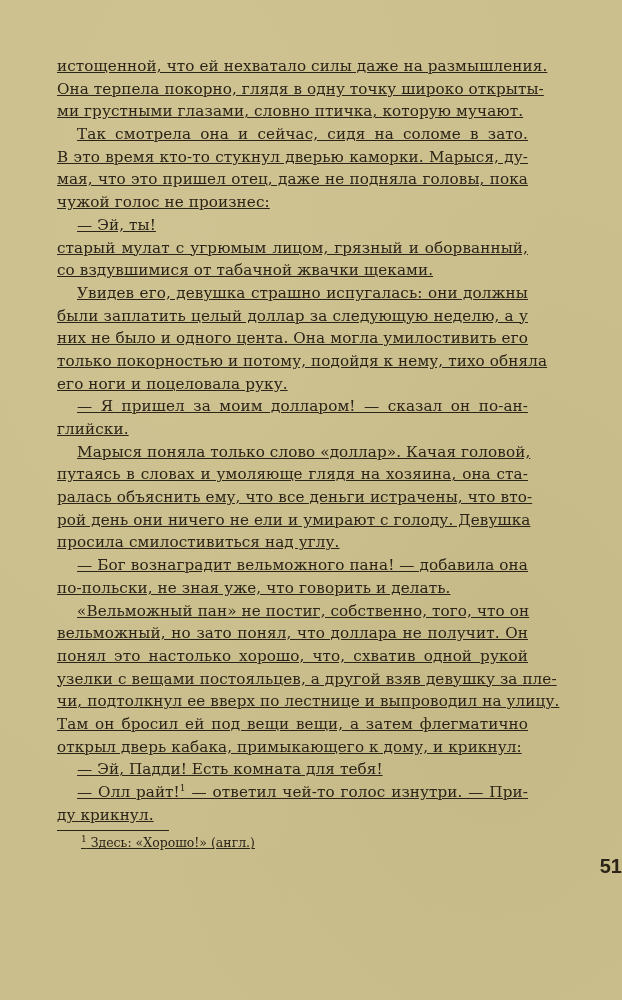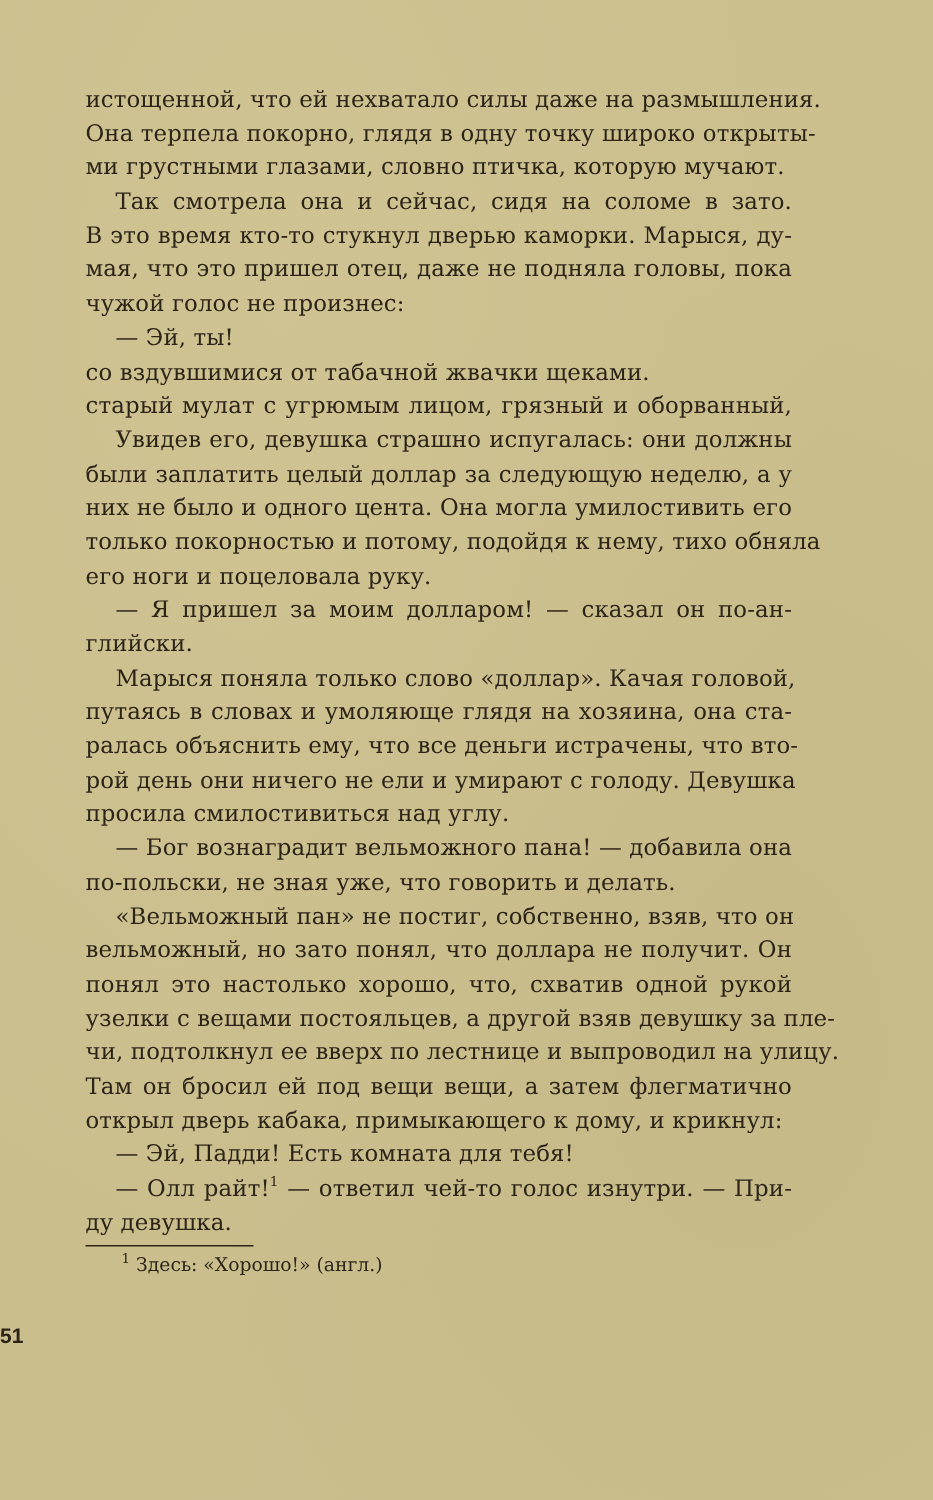--- a/index.html
+++ b/index.html
@@ -17,20 +17,21 @@
     position: relative;
     overflow: hidden;
     font-family: "DejaVu Serif", "Liberation Serif", serif;
     color: #2b2417;
   }
   .page {
     position: absolute;
     left: 57px;
     top: 55px;
     width: 471px;
+    text-decoration: underline;
   }
   .line {
     font-size: 15.2px;
     height: 22.7px;
     line-height: 22.7px;
     white-space: nowrap;
     text-align: justify;
     text-align-last: justify;
     letter-spacing: 0.1px;
   }
@@ -56,70 +57,69 @@
   .sup {
     font-size: 9px;
     vertical-align: super;
     line-height: 0;
   }
   .page-number {
     position: absolute;
     left: 0;
     width: 622px;
     top: 855px;
-    text-align: left;
-    font-size: 14px;
+    text-align: right;
+    font-size: 20px;
     font-weight: bold;
     font-family: "Liberation Sans", sans-serif;
-    margin-top: 27px;
   }
 </style>
 </head>
 <body>
 
 <div class="page">
   <div id="lines">
       <div class="line">истощенной, что ей нехватало силы даже на размышления.</div>
       <div class="line">Она терпела покорно, глядя в одну точку широко открыты-</div>
       <div class="line last">ми грустными глазами, словно птичка, которую мучают.</div>
       <div class="line indent">Так смотрела она и сейчас, сидя на соломе в зато.</div>
       <div class="line">В это время кто-то стукнул дверью каморки. Марыся, ду-</div>
       <div class="line">мая, что это пришел отец, даже не подняла головы, пока</div>
       <div class="line last">чужой голос не произнес:</div>
       <div class="line indent last">— Эй, ты!</div>
+      <div class="line">старый мулат с угрюмым лицом, грязный и оборванный,</div>
       <div class="line last">со вздувшимися от табачной жвачки щеками.</div>
-      <div class="line">старый мулат с угрюмым лицом, грязный и оборванный,</div>
       <div class="line indent">Увидев его, девушка страшно испугалась: они должны</div>
       <div class="line">были заплатить целый доллар за следующую неделю, а у</div>
       <div class="line">них не было и одного цента. Она могла умилостивить его</div>
       <div class="line">только покорностью и потому, подойдя к нему, тихо обняла</div>
       <div class="line last">его ноги и поцеловала руку.</div>
       <div class="line indent">— Я пришел за моим долларом! — сказал он по-ан-</div>
       <div class="line last">глийски.</div>
       <div class="line indent">Марыся поняла только слово «доллар». Качая головой,</div>
       <div class="line">путаясь в словах и умоляюще глядя на хозяина, она ста-</div>
       <div class="line">ралась объяснить ему, что все деньги истрачены, что вто-</div>
       <div class="line">рой день они ничего не ели и умирают с голоду. Девушка</div>
       <div class="line last">просила смилостивиться над углу.</div>
       <div class="line indent">— Бог вознаградит вельможного пана! — добавила она</div>
       <div class="line last">по-польски, не зная уже, что говорить и делать.</div>
-      <div class="line indent">«Вельможный пан» не постиг, собственно, взяв, что он</div>
+      <div class="line indent">«Вельможный пан» не постиг, собственно, того, что он</div>
       <div class="line">вельможный, но зато понял, что доллара не получит. Он</div>
       <div class="line">понял это настолько хорошо, что, схватив одной рукой</div>
       <div class="line">узелки с вещами постояльцев, а другой взяв девушку за пле-</div>
       <div class="line">чи, подтолкнул ее вверх по лестнице и выпроводил на улицу.</div>
       <div class="line">Там он бросил ей под вещи вещи, а затем флегматично</div>
       <div class="line last">открыл дверь кабака, примыкающего к дому, и крикнул:</div>
       <div class="line indent last">— Эй, Падди! Есть комната для тебя!</div>
     </div>
 
   <div class="line indent">
     <span>— Олл райт!</span><span class="sup">1</span><span> — ответил чей-то голос изнутри. — При-</span>
   </div>
-  <div class="line last">ду девушка.</div>
+  <div class="line last">ду крикнул.</div>
 
   <div class="footnote-rule"></div>
   <div class="footnote">
     <span class="sup">1</span><span> Здесь: «Хорошо!» (англ.)</span>
   </div>
 </div>
 
 <div class="page-number">51</div>
 
 </body></html>

